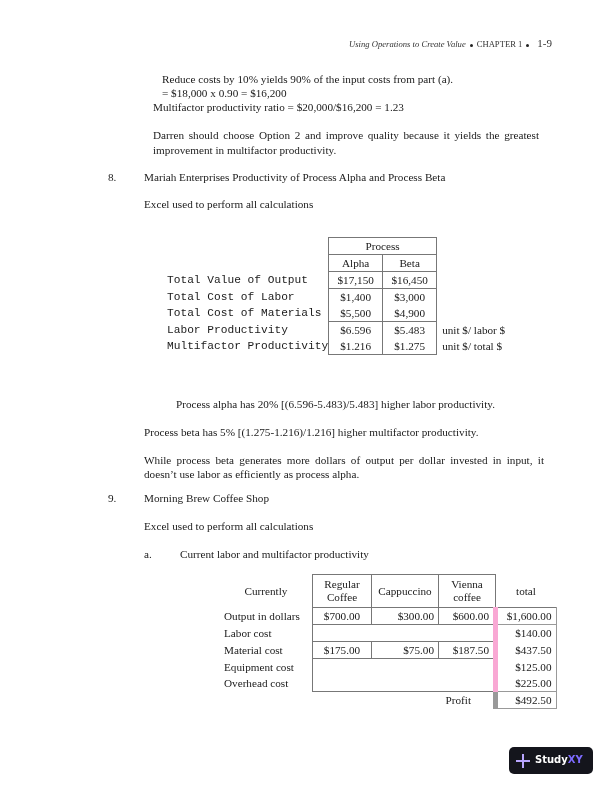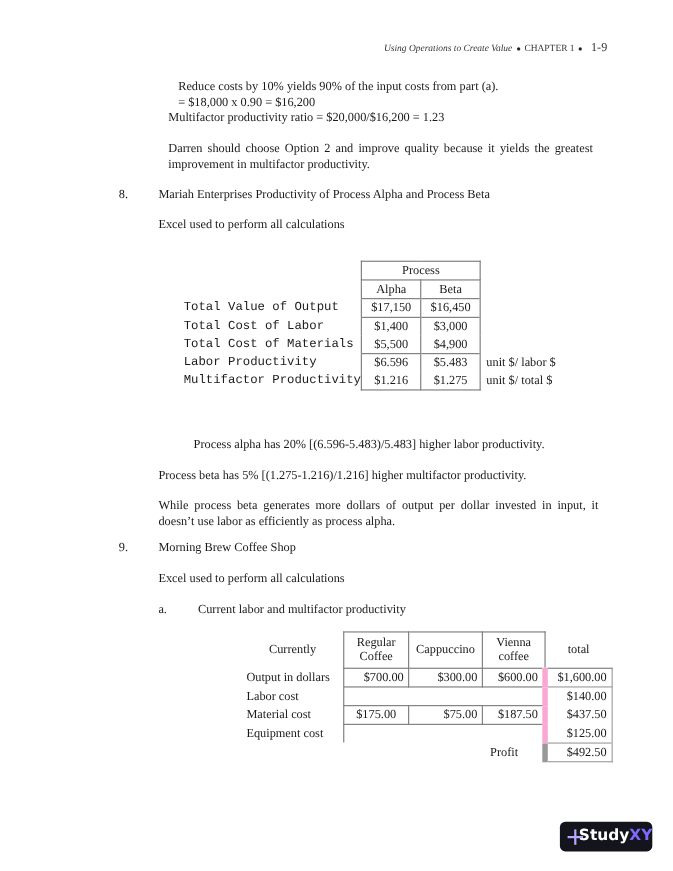--- a/index.html
+++ b/index.html
@@ -35,21 +35,21 @@
   .ctable .num { text-align: right; border: 1px solid #777; }
   .ctable .tot { text-align: right; border-left: 5px solid #f9a8d4; border-right: 1px solid #999; }
   .ctable .spanbox { border-left: 1px solid #777; border-right: 1px solid #777; }
   .ctable .topb { border-top: 1px solid #777; }
   .ctable .botb { border-bottom: 1px solid #777; }
 
   
   .badge {
     position: absolute; left: 509px; top: 747px; width: 84px; height: 27px;
     background: #14151c; border-radius: 5px; display: flex; align-items: center;
-    font-family: "DejaVu Sans", sans-serif; font-weight: bold; font-size: 14px; color: #fff;
+    font-family: "DejaVu Sans", sans-serif; font-weight: bold; font-size: 10px; color: #fff;
   }
   .badge .plus { width: 14px; height: 14px; position: relative; margin: 0 5px 0 7px; }
   .badge .plus:before, .badge .plus:after { content: ""; position: absolute; background: #b9a6ff; }
   .badge .plus:before { left: 6px; top: 0; width: 2px; height: 14px; }
   .badge .plus:after { left: 0; top: 6px; width: 14px; height: 2px; }
   .badge .xy { color: #7d6bff; }
 </style>
 </head>
 <body>
 
@@ -126,21 +126,21 @@
   <tbody>
       <tr>
     <td class="lbl" style="text-align:center; width:84px;">Currently</td>
     <td class="head" style="width:50px;"><span>Regular</span><br><span>Coffee</span></td>
     <td class="head" style="width:58px;">Cappuccino</td>
     <td class="head" style="width:48px;"><span>Vienna</span><br><span>coffee</span></td>
     <td style="text-align:center; width:52px;">total</td>
   </tr>
   <tr>
     <td class="lbl">Output in dollars</td>
-    <td class="num" style="text-align:right;">$700.00</td>
+    <td class="num" style="text-align:center;">$700.00</td>
     <td class="num">$300.00</td>
     <td class="num">$600.00</td>
     <td class="tot topb" style="border-bottom:1px solid #999;">$1,600.00</td>
   </tr>
   <tr>
     <td class="lbl">Labor cost</td>
     <td colspan="3" class="spanbox topb botb"></td>
     <td class="tot">$140.00</td>
   </tr>
   <tr>
@@ -149,20 +149,25 @@
     <td class="num">$75.00</td>
     <td class="num">$187.50</td>
     <td class="tot">$437.50</td>
   </tr>
   <tr>
     <td class="lbl">Equipment cost</td>
     <td colspan="3" class="spanbox topb"></td>
     <td class="tot">$125.00</td>
   </tr>
   <tr>
+    <td class="lbl">Overhead cost</td>
+    <td colspan="3" class="spanbox botb"></td>
+    <td class="tot">$225.00</td>
+  </tr>
+  <tr>
     <td class="lbl"></td>
     <td colspan="3" style="text-align:right; padding-right:22px;">Profit</td>
     <td class="tot topb botb" style="border-color:#999;">$492.50</td>
   </tr>
 </tbody>
   </table>
 
 <div class="badge">
   <span class="plus"></span>
   <span><span>Study</span><span class="xy">XY</span></span>

